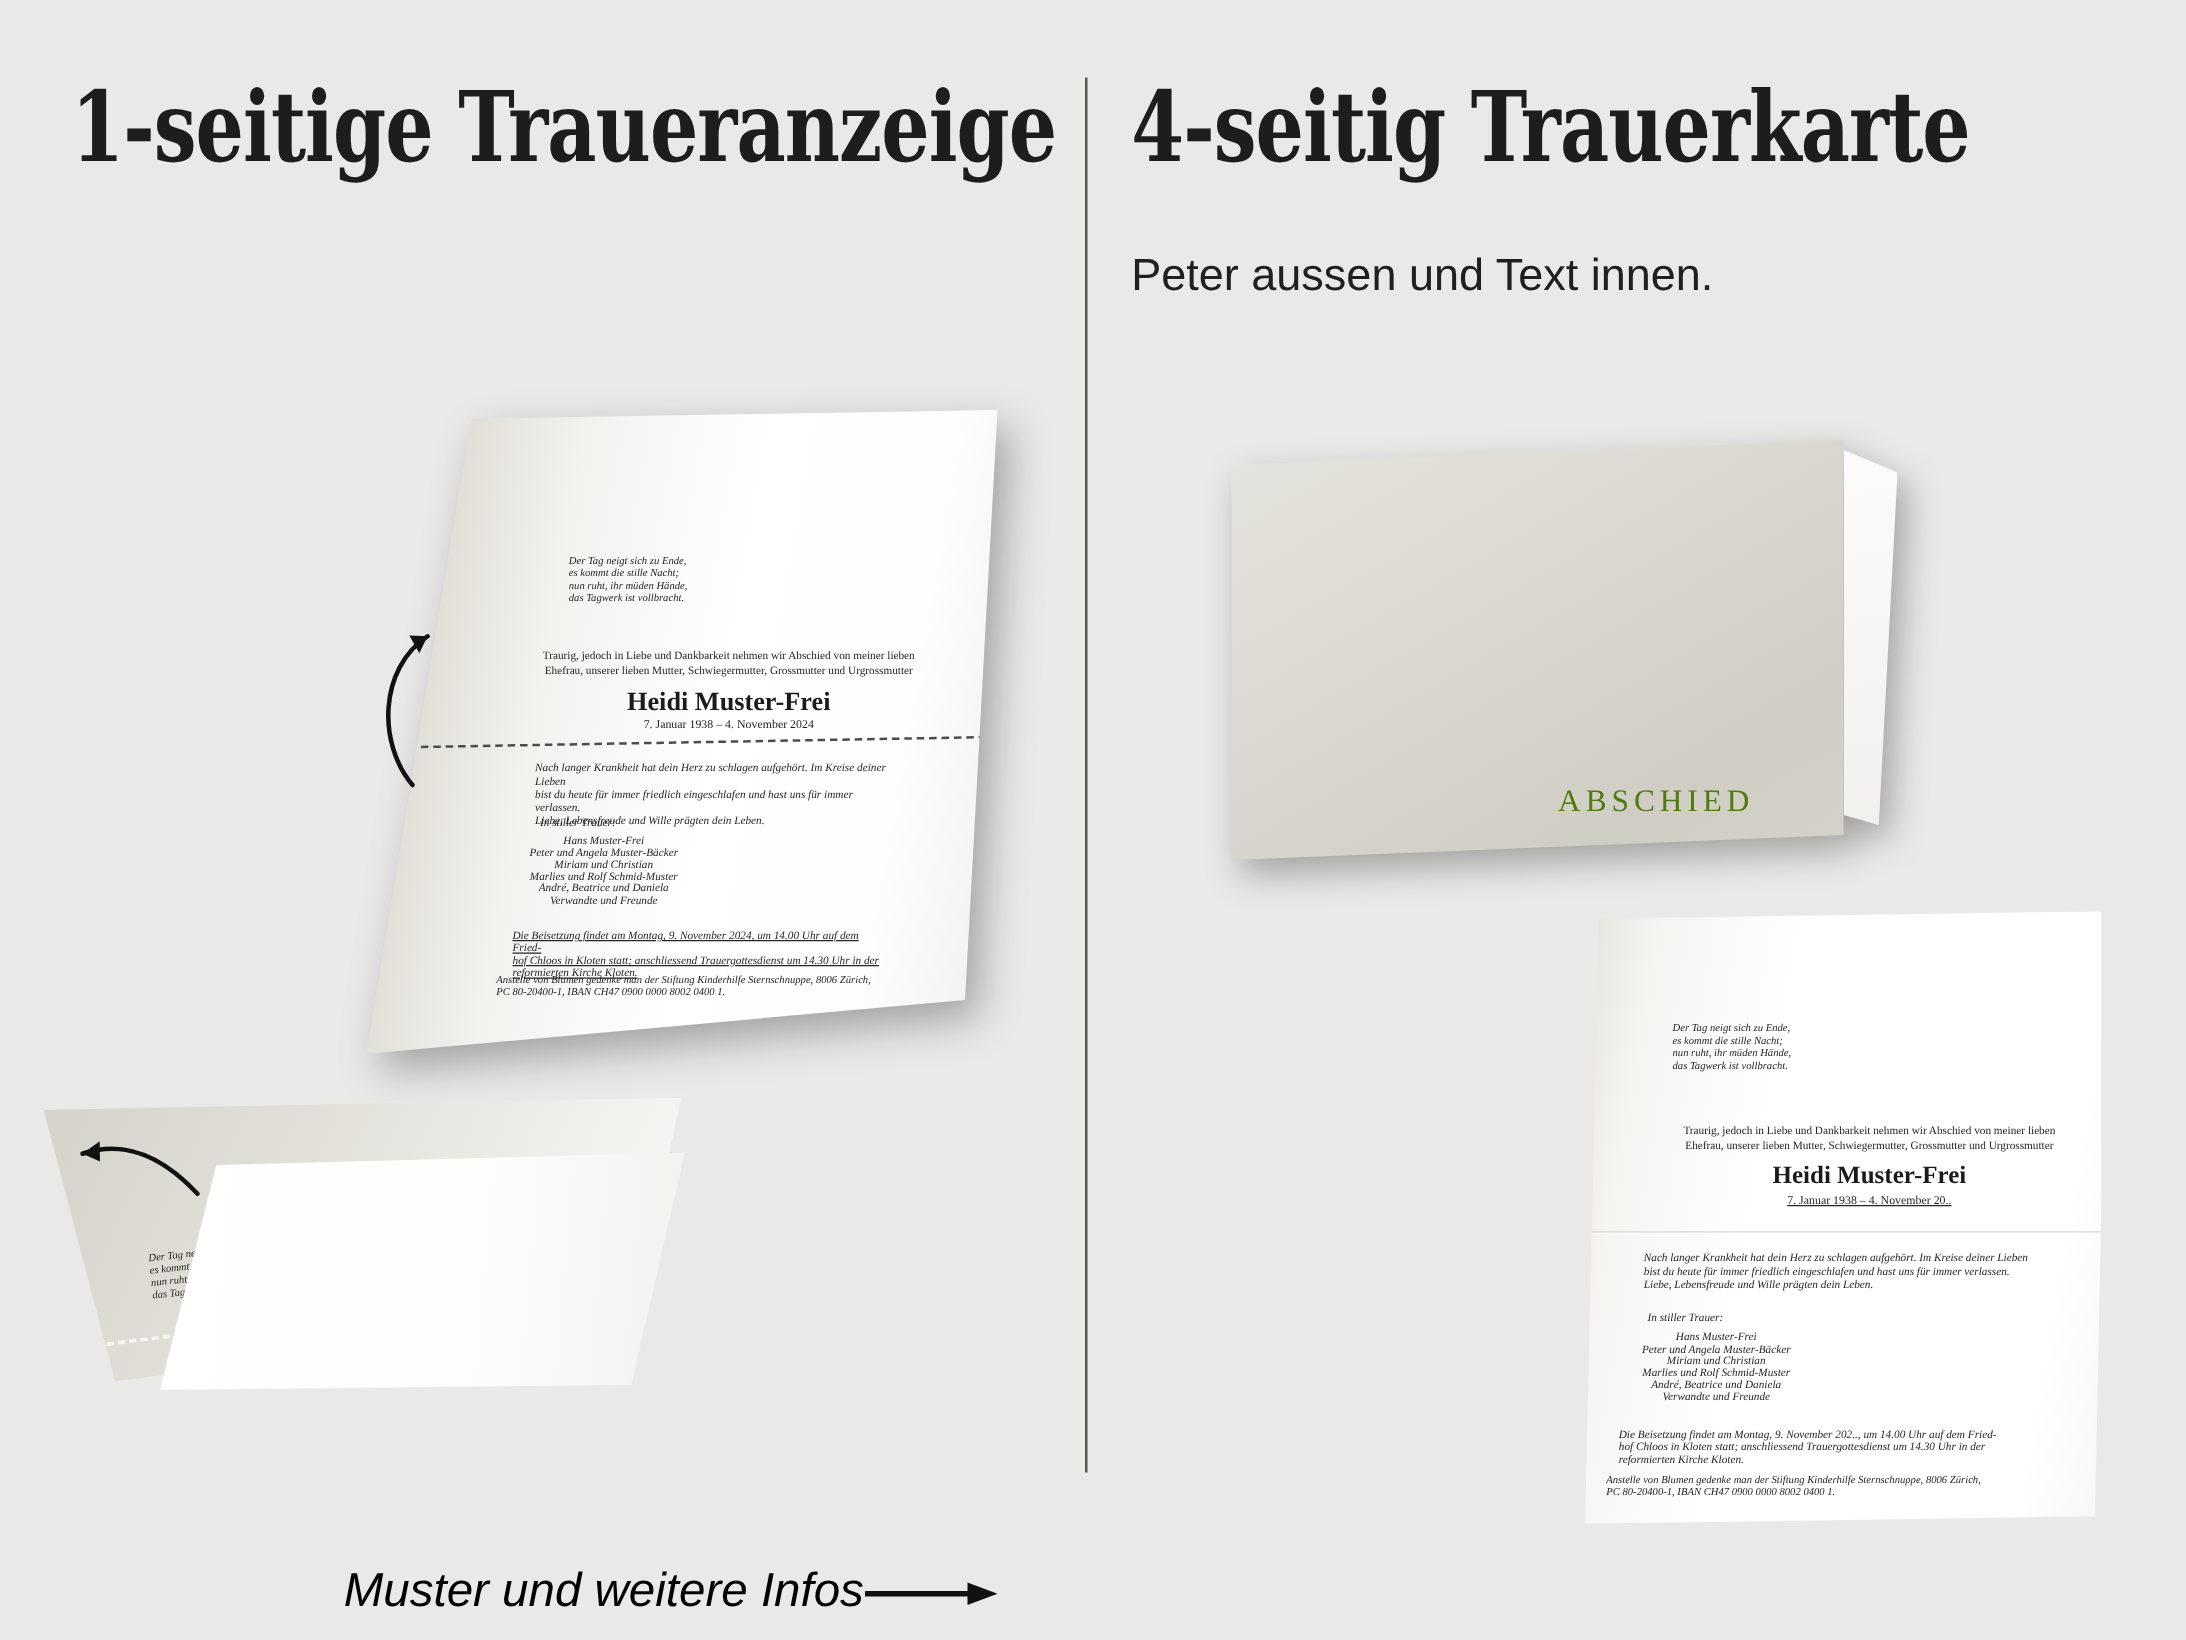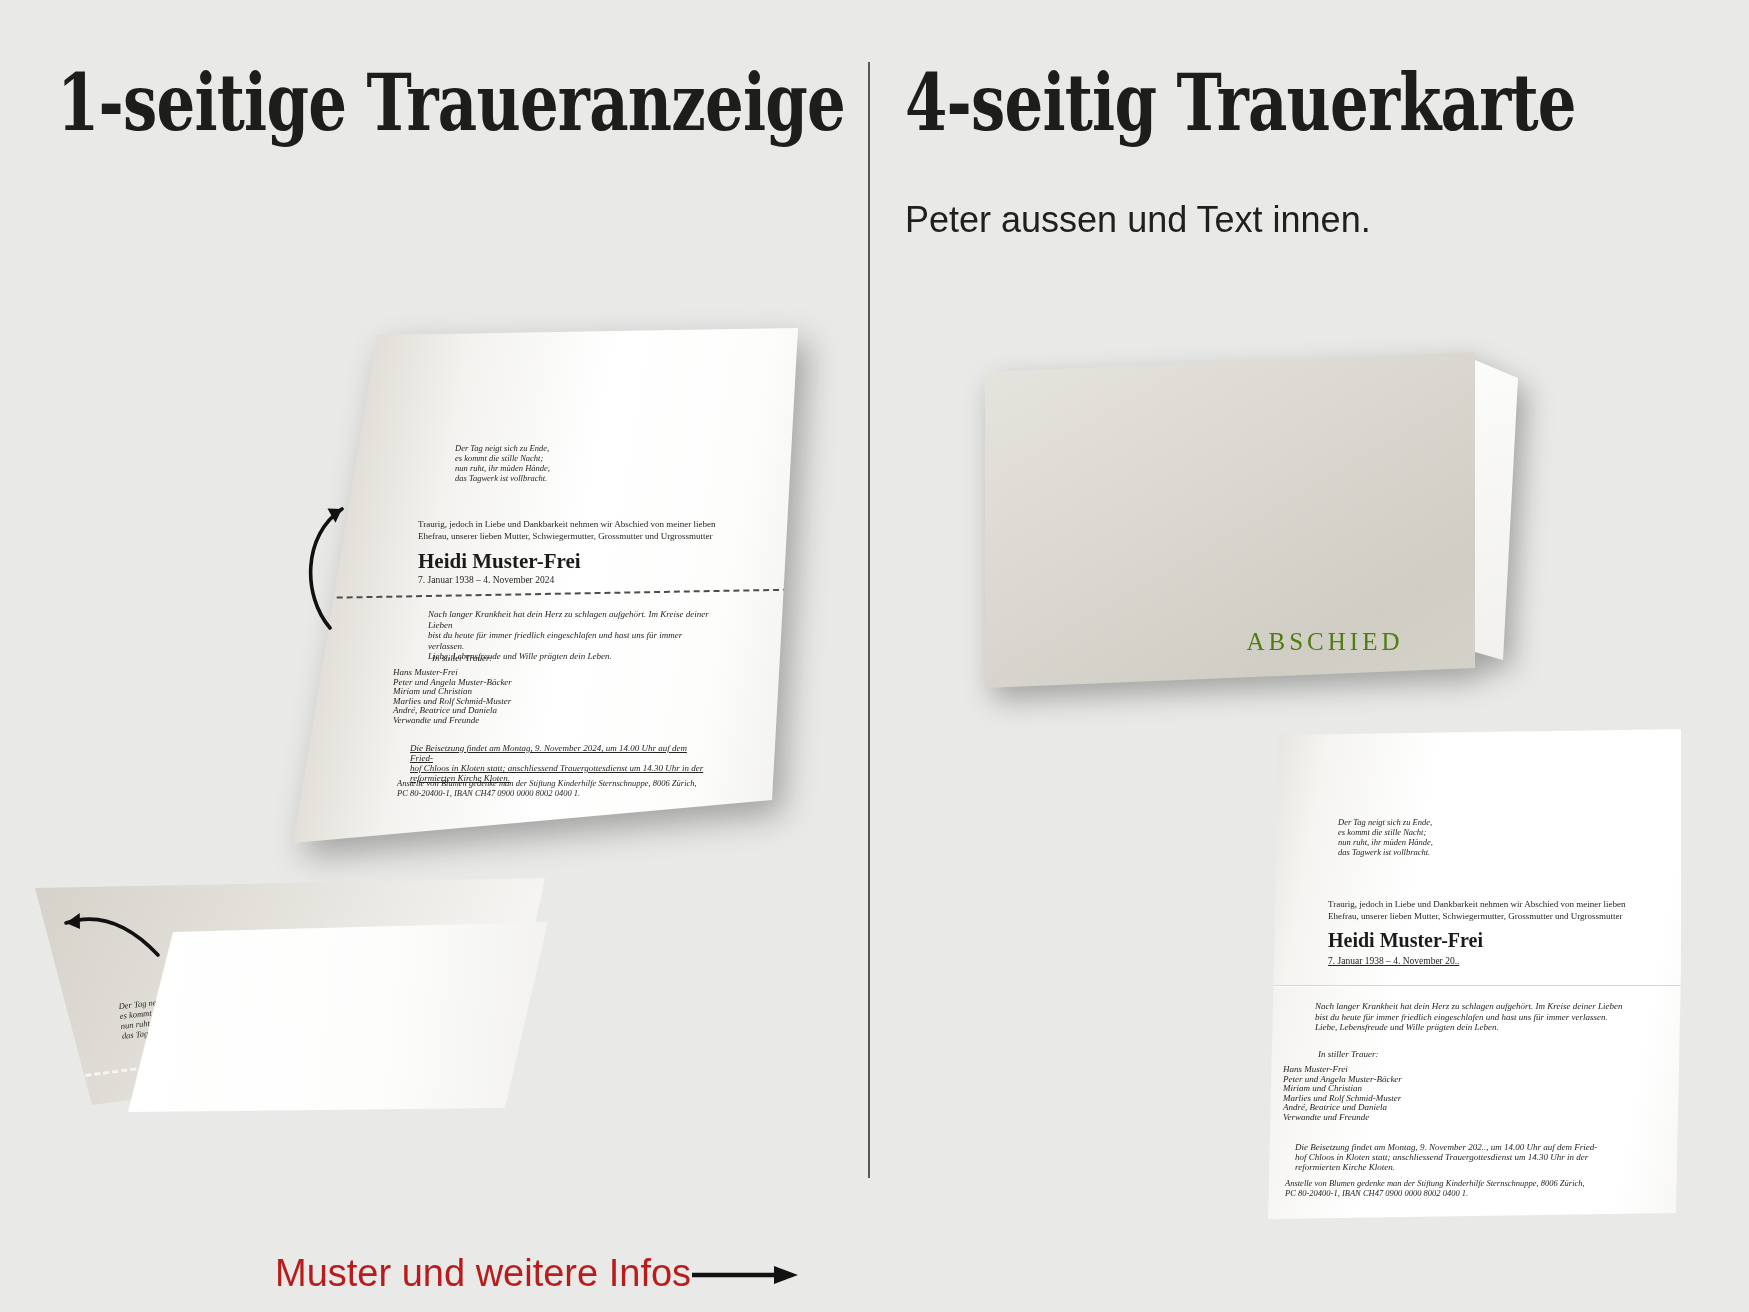--- a/index.html
+++ b/index.html
@@ -13,21 +13,21 @@
   .col-sub{position:absolute;top:198px;font-size:36px;line-height:1.2;color:#20201e;white-space:nowrap;}
   #title-left{left:57px;} #sub-left{left:57px;}
   #title-right{left:905px;} #sub-right{left:905px;}
 
   .divider{position:absolute;left:868px;top:62px;width:2px;height:1116px;background:#57575a;}
 
   
   .cardtext{font-family:"Liberation Serif",serif;color:#262523;}
   .pre{white-space:pre-line;}
   .it{font-style:italic;}
-  .ctr{}
+  .ctr{text-align:center;}
 
   
   .shadow1{filter:drop-shadow(10px 14px 16px rgba(0,0,0,0.30));}
   #card-single{position:absolute;left:293px;top:325px;width:505px;height:518px;
      clip-path:polygon(84px 10px,505px 3px,479px 475px,0px 518px);
      background:linear-gradient(100deg,#c9c5bb 0%,#ddd9d1 10%,#f3f2ef 30%,#ffffff 55%,#fdfdfc 80%,#f0efec 100%);}
   #card-single .poem{position:absolute;left:162px;top:118px;font-size:8.5px;line-height:10px;}
   #card-single .intro{position:absolute;left:125px;top:194px;width:330px;font-size:9px;line-height:11.5px;}
   #card-single .name{position:absolute;left:125px;top:224px;width:330px;font-size:21px;font-weight:700;color:#1c1b19;}
   #card-single .dates{position:absolute;left:125px;top:250px;width:330px;font-size:9.5px;}
@@ -47,21 +47,21 @@
      background:linear-gradient(115deg,#d5d2ca 0%,#e3e1da 40%,#f2f1ee 75%,#fbfbfa 100%);
      filter:drop-shadow(4px 8px 10px rgba(0,0,0,0.22));}
   #card-back .perf{position:absolute;left:50px;top:196px;width:424px;border-top:3px dashed #f6f5f2;transform:rotate(-7.4deg);transform-origin:left top;}
   #back-poem{position:absolute;left:120px;top:996px;font-size:8.5px;line-height:10px;transform:rotate(-6deg);}
   #card-front-white{position:absolute;left:128px;top:922px;width:422px;height:192px;
      clip-path:polygon(45px 10px,420px 0px,377px 186px,0px 190px);
      background:linear-gradient(95deg,#ffffff 0%,#fdfdfc 60%,#f2f1ee 100%);
      filter:drop-shadow(6px 8px 10px rgba(0,0,0,0.25));}
 
   
-  #footer-link{position:absolute;left:275px;top:1252px;font-size:38px;color:#b91c1c;cursor:pointer;}
+  #footer-link{position:absolute;left:275px;top:1252px;font-size:38px;color:#000000;cursor:pointer;font-style:italic;}
   #footer-arrow{position:absolute;left:688px;top:1258px;}
 
   
   #card-cover-wrap{position:absolute;left:985px;top:352px;width:536px;height:340px;
       filter:drop-shadow(8px 12px 14px rgba(0,0,0,0.30));}
   #card-cover{position:absolute;left:0;top:0;width:536px;height:340px;
       clip-path:polygon(0px 20px,490px 0px,490px 316px,0px 336px);
       background:linear-gradient(150deg,#e6e4de 0%,#dbd8d1 40%,#d0cdc5 75%,#d6d3cb 100%);}
   #card-cover-inner{position:absolute;left:0;top:0;width:536px;height:340px;
       clip-path:polygon(490px 8px,533px 26px,518px 308px,490px 300px);

